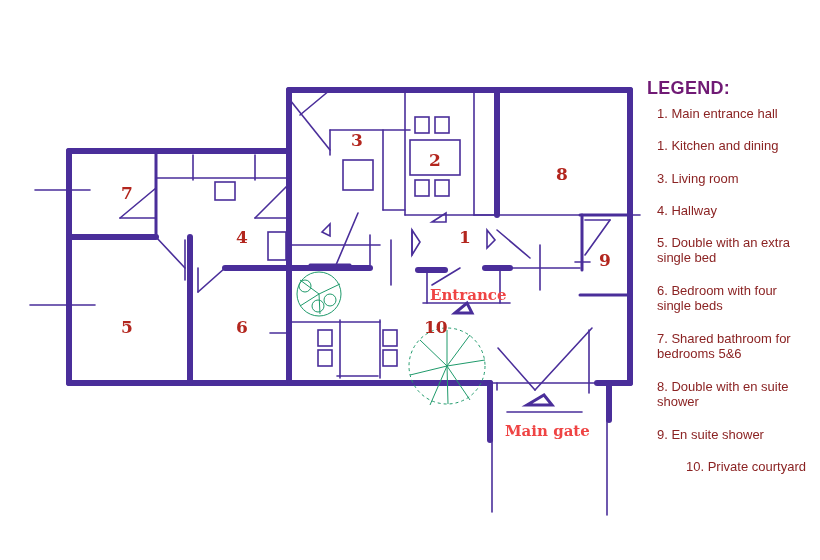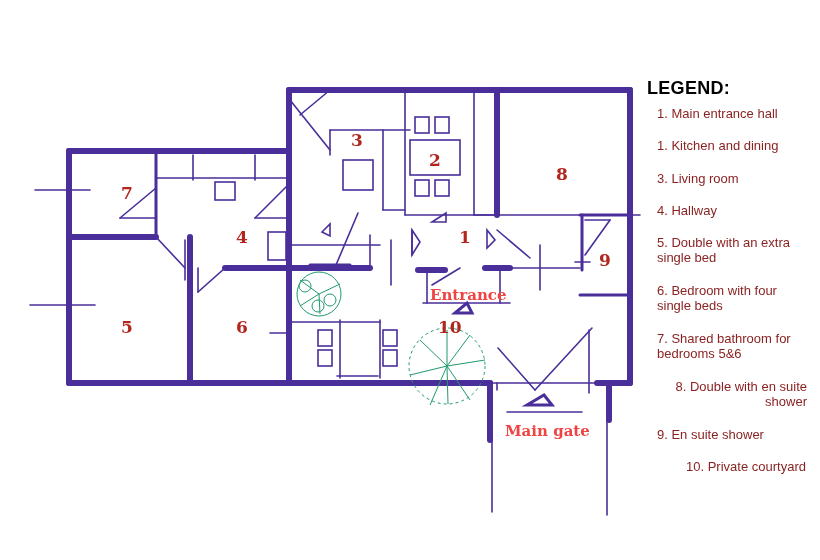--- a/index.html
+++ b/index.html
@@ -6,21 +6,21 @@
   body { width:820px; height:560px; position:relative; overflow:hidden; font-family:"Liberation Sans", sans-serif; }
   #plan { position:absolute; left:0; top:0; }
   .wall { stroke:#4a2e9a; stroke-linecap:round; fill:none; }
   .thick { stroke-width:6; }
   .med { stroke-width:3; }
   .thin { stroke-width:1.6; }
   .tree { stroke:#1f9a6b; fill:none; stroke-width:1; }
   .roomnum { position:absolute; color:#b3261e; font-family:"DejaVu Serif", serif; font-weight:bold; font-size:17px; }
   .label { position:absolute; color:#ef4444; font-family:"DejaVu Serif", serif; font-weight:bold; font-size:15px; white-space:nowrap; }
   #legend { position:absolute; left:641px; top:78px; width:178px; color:#8b2323; }
-  #legend-title { font-family:"Liberation Sans", sans-serif; font-weight:bold; font-size:18px; color:#000000; margin:0 0 8px 6px; letter-spacing:0.3px; }
+  #legend-title { font-family:"Liberation Sans", sans-serif; font-weight:bold; font-size:18px; color:#701a75; margin:0 0 8px 6px; letter-spacing:0.3px; }
   .legend-item { font-size:13px; line-height:15px; margin-left:16px; position:absolute; width:178px; }
 </style>
 </head>
 <body>
 
 <svg id="plan" width="820" height="560" viewBox="0 0 820 560">
 
   <g>
     <line class="wall thick" x1="289" y1="90" x2="630" y2="90"></line>
     <line class="wall thick" x1="289" y1="90" x2="289" y2="383"></line>
@@ -148,29 +148,29 @@
 
 <span class="roomnum" style="left:459px;top:227px;">1</span>
 <span class="roomnum" style="left:429px;top:150px;">2</span>
 <span class="roomnum" style="left:351px;top:130px;">3</span>
 <span class="roomnum" style="left:236px;top:227px;">4</span>
 <span class="roomnum" style="left:121px;top:317px;">5</span>
 <span class="roomnum" style="left:236px;top:317px;">6</span>
 <span class="roomnum" style="left:121px;top:183px;">7</span>
 <span class="roomnum" style="left:556px;top:164px;">8</span>
 <span class="roomnum" style="left:599px;top:250px;">9</span>
-<span class="roomnum" style="left:438px;top:317px;">10</span>
+<span class="roomnum" style="left:424px;top:317px;">10</span>
 <span class="label" style="left:430px;top:286px;">Entrance</span>
 <span class="label" style="left:505px;top:422px;">Main gate</span>
 
 <div id="legend">
   <div id="legend-title">LEGEND:</div>
   <div class="legend-item" style="top:28px;">1. Main entrance hall</div>
   <div class="legend-item" style="top:60px;">1. Kitchen and dining</div>
   <div class="legend-item" style="top:93px;">3. Living room</div>
   <div class="legend-item" style="top:125px;">4. Hallway</div>
   <div class="legend-item" style="top:157px;width:165px;">5. Double with an extra single bed</div>
   <div class="legend-item" style="top:205px;width:150px;">6. Bedroom with four single beds</div>
   <div class="legend-item" style="top:253px;width:160px;">7. Shared bathroom for bedrooms 5&amp;6</div>
-  <div class="legend-item" style="top:301px;width:150px;text-align:right;">8. Double with en suite shower</div>
+  <div class="legend-item" style="top:301px;width:150px;">8. Double with en suite shower</div>
   <div class="legend-item" style="top:349px;">9. En suite shower</div>
   <div class="legend-item" style="top:381px;text-align:center;">10. Private courtyard</div>
 </div>
 
 </body></html>

